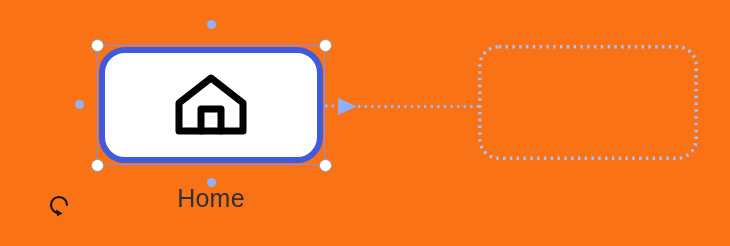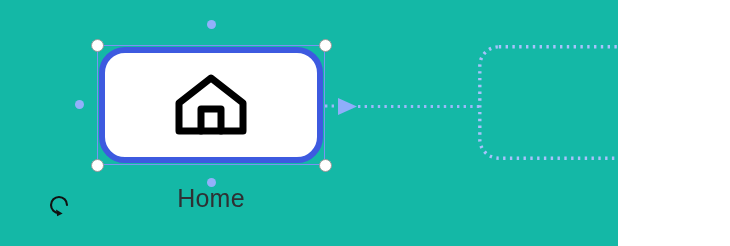--- a/index.html
+++ b/index.html
@@ -6,23 +6,23 @@
   html, body {
     margin: 0;
     padding: 0;
     background: #ffffff;
   }
   body {
     font-family: "Liberation Sans", "DejaVu Sans", sans-serif;
   }
   #canvas {
     position: relative;
-    width: 618px;
+    width: 730px;
     height: 246px;
-    background: #14b8a6;
+    background: #f97316;
     overflow: hidden;
   }
 
   
   .selection-frame {
     position: absolute;
     left: 97px;
     top: 45px;
     width: 228px;
     height: 120px;

